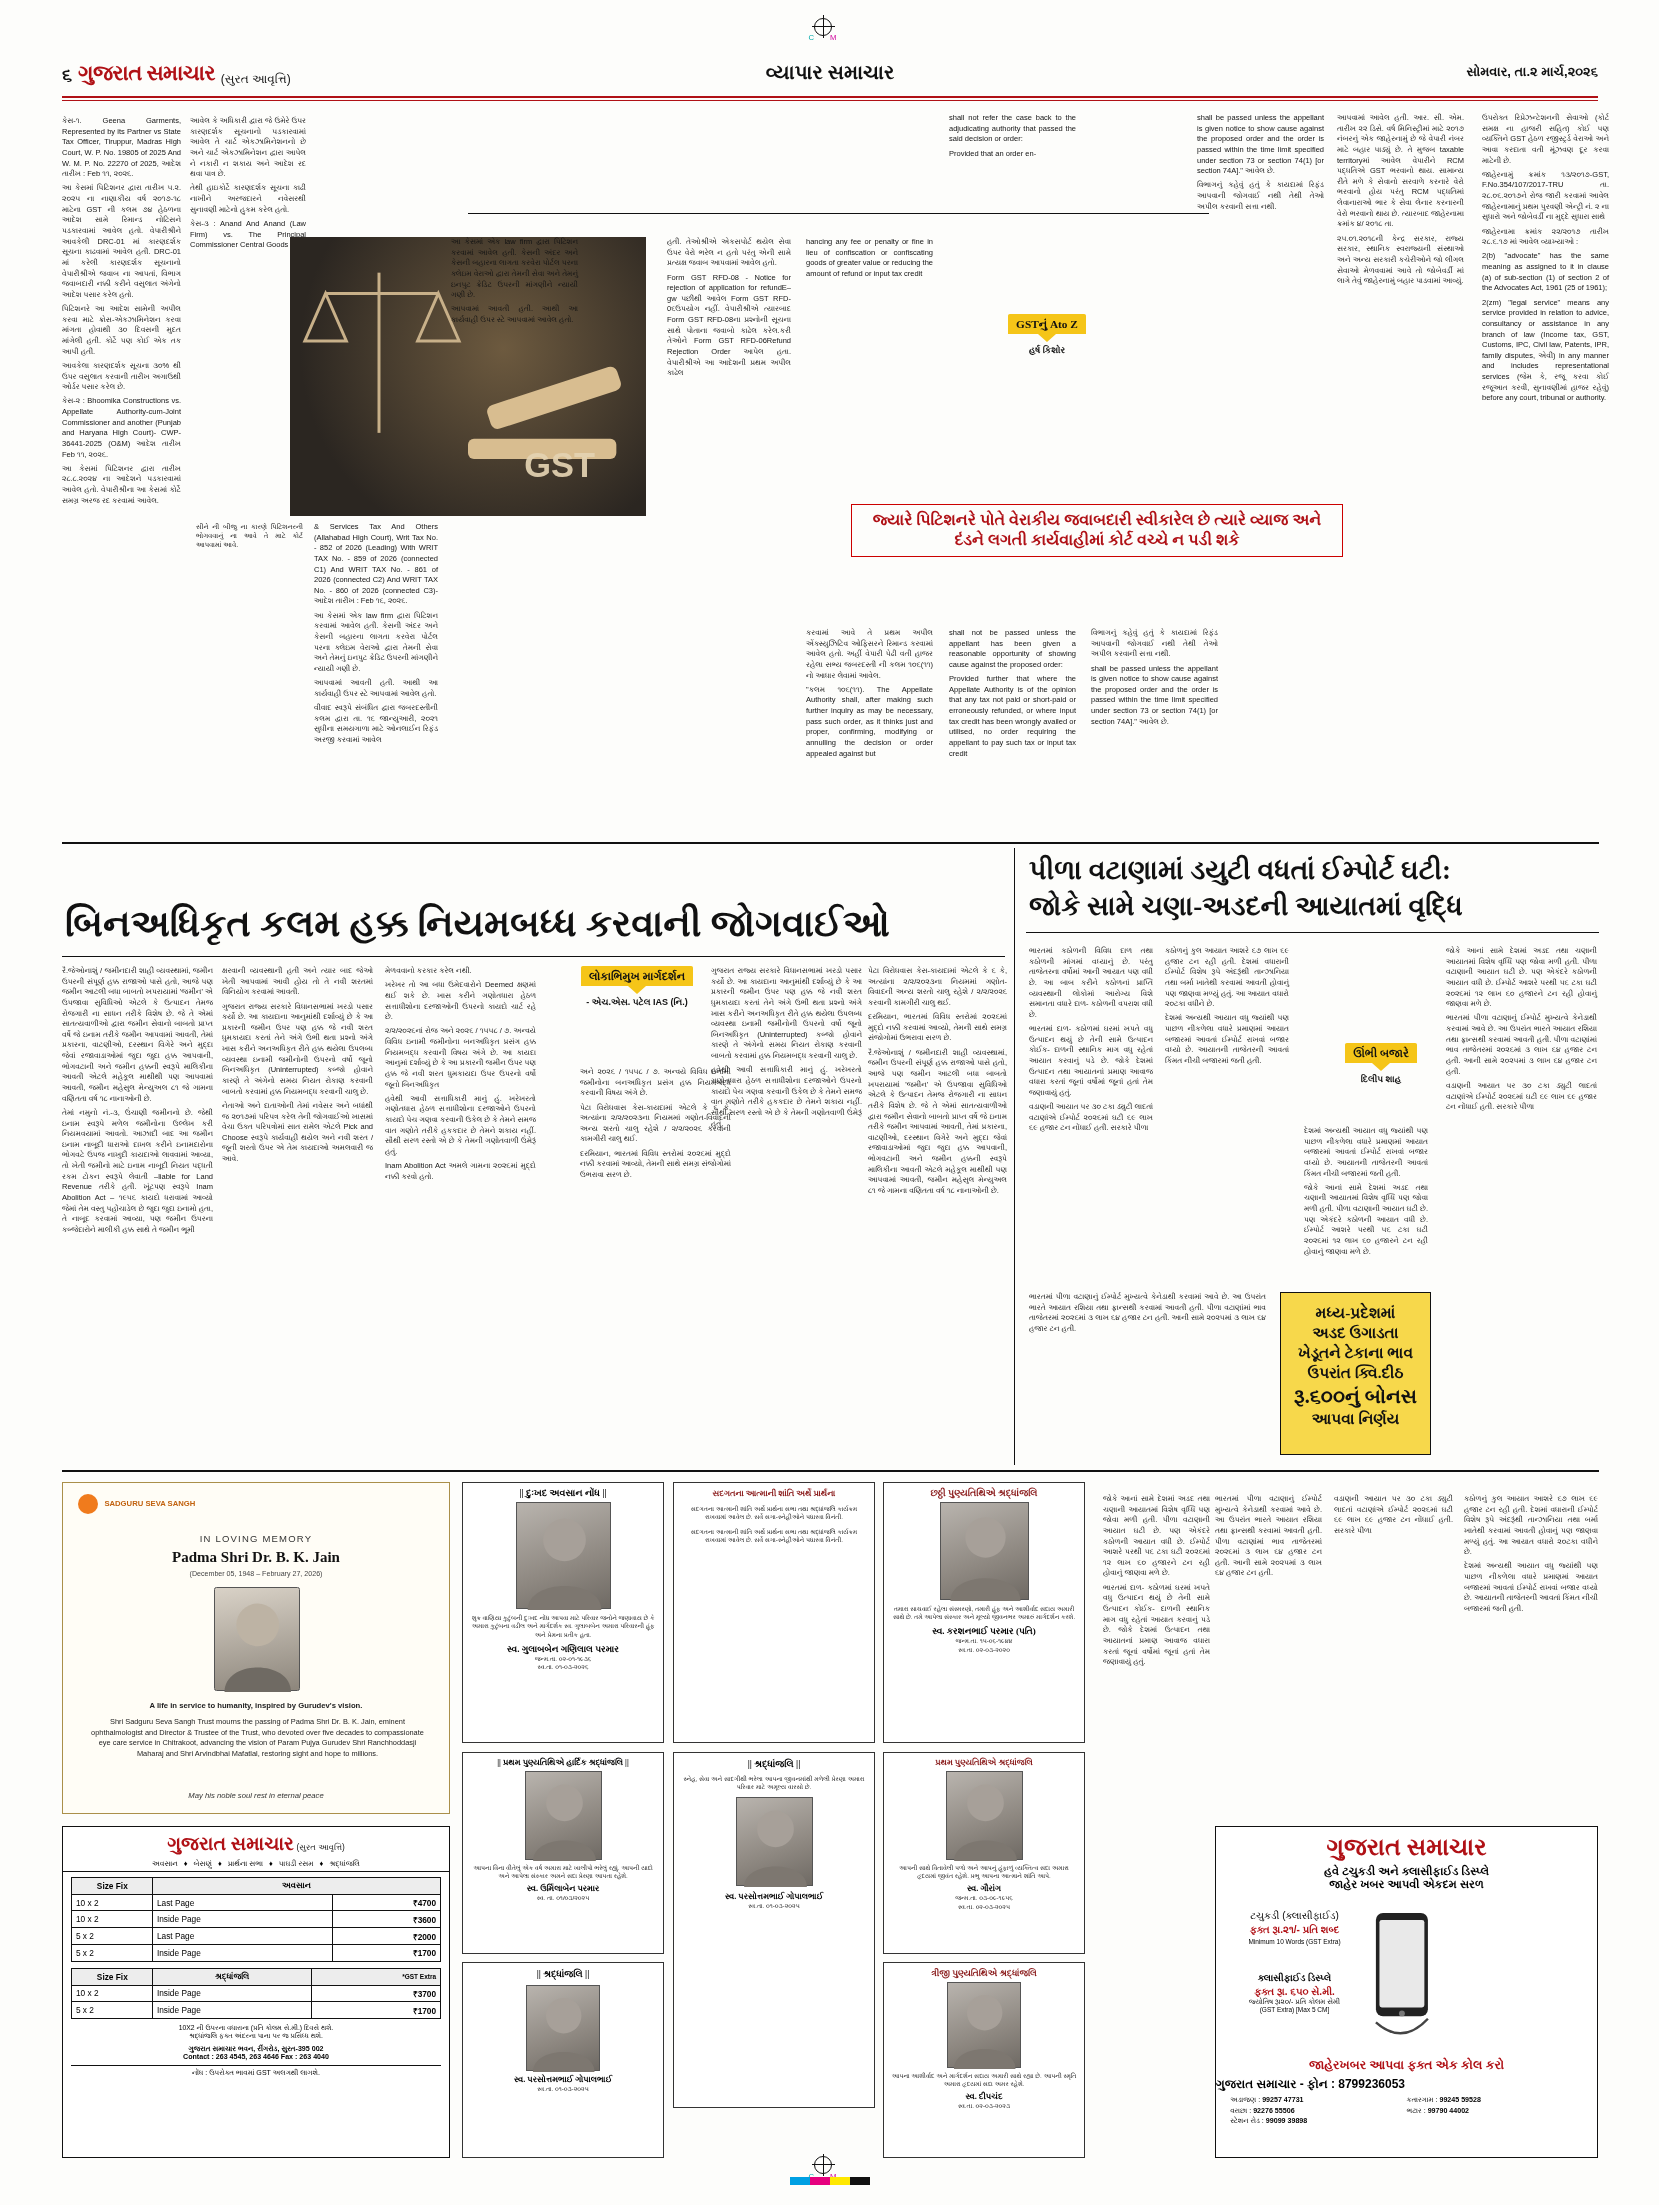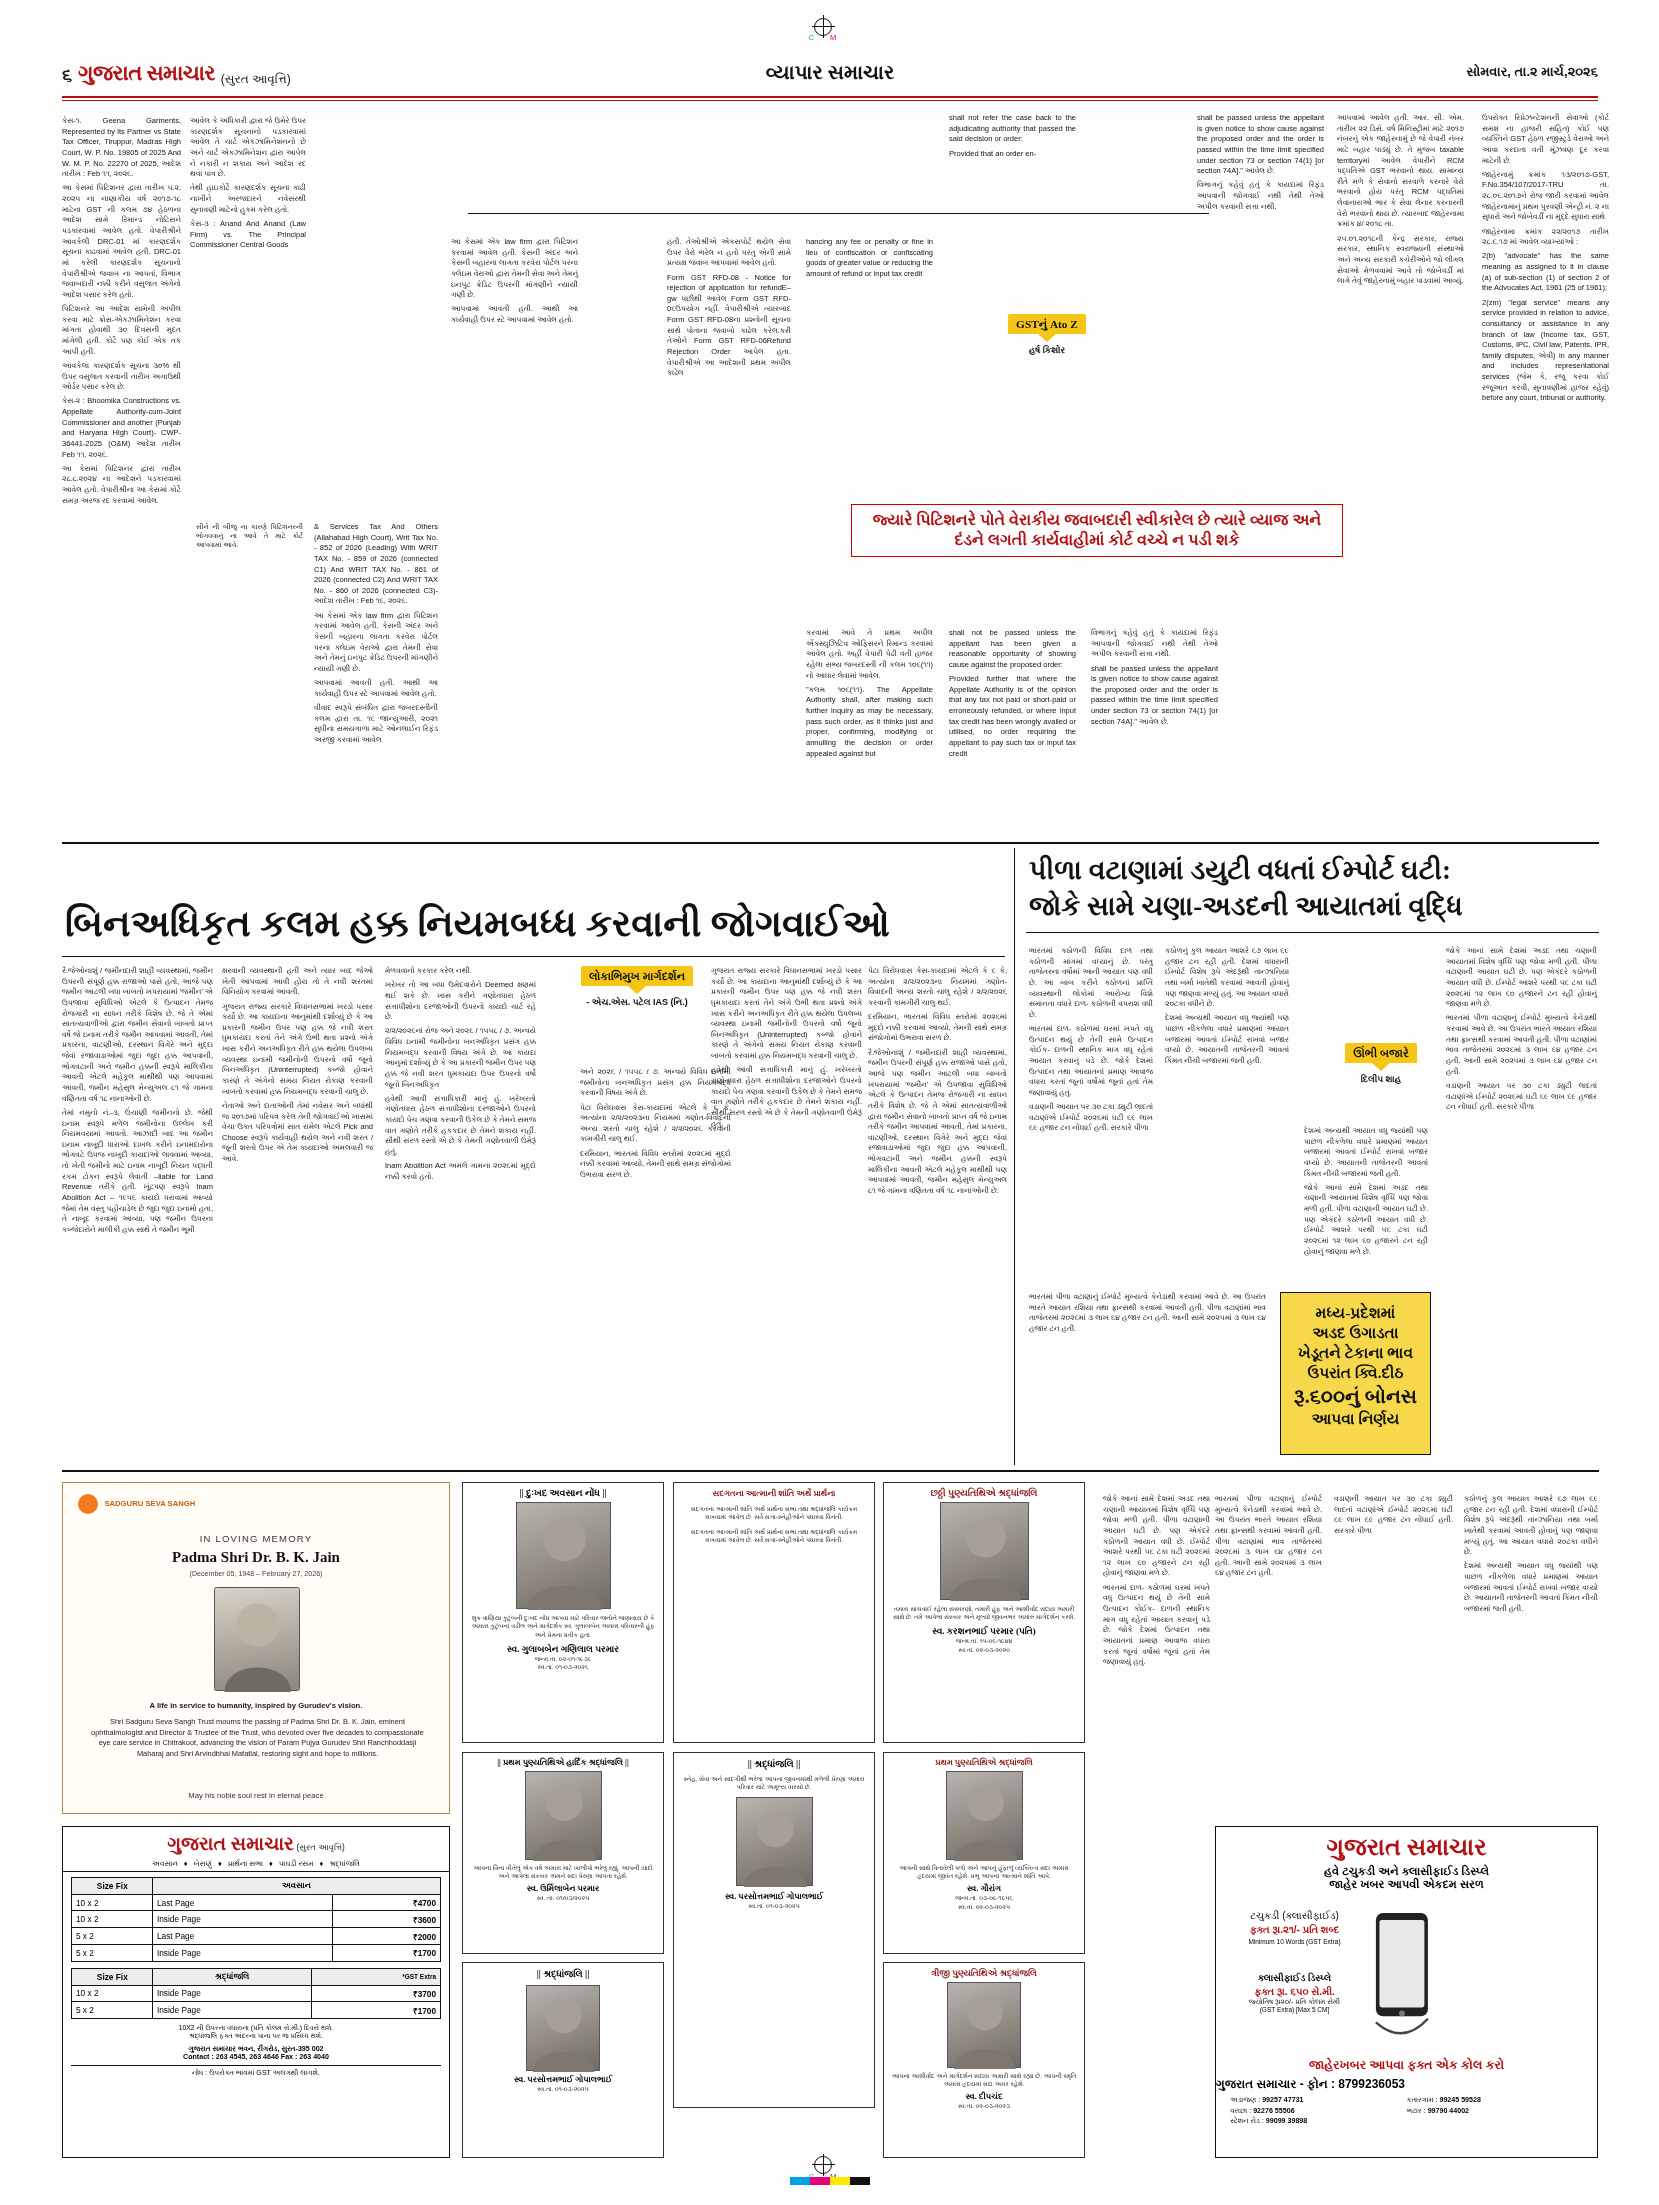--- a/index.html
+++ b/index.html
@@ -132,20 +132,37 @@
     <p>કેસ-૨ : Bhoomika Constructions vs. Appellate Authority-cum-Joint Commissioner and another (Punjab and Haryana High Court)- CWP-36441-2025 (O&amp;M) આદેશ તારીખ Feb ૧૧, ૨૦૨૬.</p>
     <p>આ કેસમાં પિટિશનર દ્વારા તારીખ ૨૮.૮.૨૦૨૪ ના આદેશને પડકારવામાં આવેલ હતો. વેપારીશ્રીના આ કેસમાં કોર્ટે સમગ્ર અરજ રદ કરવામાં આવેલ.</p>
   </div>
 
   <div class="col" style="left:190px; top:116px; width:116px;">
     <p>આવેલ કે અધિકારી દ્વારા જે ઉમેરે ઉપર કારણદર્શક સૂચનાનો પડકારવામાં આવેલ તે ચાર્ટ એકઝામિનેશનનો છે અને ચાર્ટ એકઝામિનેશન દ્વારા આપેલ ને નકારી ન શકાય અને આદેશ રદ થવા પાત્ર છે.</p>
     <p>તેથી હાઇકોર્ટે કારણદર્શક સૂચના કાઢી નાખીને અરજદારને નવેસરથી સુનાવણી માટેનો હુકમ કરેલ હતો.</p>
     <p>કેસ-૩ : Anand And Anand (Law Firm) vs. The Principal Commissioner Central Goods</p>
   </div>
 
+  <div class="img-box" style="left:290px; top:237px; width:356px; height:279px; background:linear-gradient(160deg,#4d4a46,#2e2c29);">
+    <div style="position:absolute; left:0; top:0; width:100%; height:100%; background:radial-gradient(circle at 60% 40%, #6d5a3f 0%, #2b2621 75%);"></div>
+
+    <svg width="356" height="279" viewBox="0 0 600 470" style="position:absolute;left:0;top:0;">
+      <g stroke="#c8b089" stroke-width="5" fill="none">
+        <line x1="150" y1="60" x2="150" y2="330"></line>
+        <line x1="60" y1="95" x2="250" y2="95"></line>
+        <path d="M60,95 L25,175 L95,175 Z"></path>
+        <path d="M250,95 L215,175 L285,175 Z"></path>
+      </g>
+      <g fill="#d8bd90">
+        <rect x="330" y="250" width="230" height="42" rx="12" transform="rotate(-18 445 271)"></rect>
+        <rect x="300" y="340" width="250" height="34" rx="10"></rect>
+      </g>
+      <text x="395" y="405" font-family="Liberation Sans, sans-serif" font-size="58" font-weight="bold" fill="#e4d3b2" opacity="0.92">GST</text>
+    </svg>
+  </div>
   <div class="cap" style="left:196px; top:522px; width:107px;">સીને ની બીજુ ના કારણે પિટિશનરની ભોગવવાનું ના આવે તે માટે કોર્ટ આપવામાં આવે.</div>
 
   <div class="col" style="left:314px; top:522px; width:124px;">
     <p>&amp; Services Tax And Others (Allahabad High Court), Writ Tax No. - 852 of 2026 (Leading) With WRIT TAX No. - 859 of 2026 (connected C1) And WRIT TAX No. - 861 of 2026 (connected C2) And WRIT TAX No. - 860 of 2026 (connected C3)-આદેશ તારીખ : Feb ૧૬, ૨૦૨૬.</p>
     <p>આ કેસમાં એક law firm દ્વારા પિટિશન કરવામાં આવેલ હતી. કેસની અંદર અને કેસની બહારના લાગતા કરવેરા પોર્ટલ પરના ક્લેઇમ વેરાઓ દ્વારા તેમની સેવા અને તેમનું ઇનપુટ ક્રેડિટ ઉપરની માંગણીને ન્યાયી ગણી છે.</p>
     <p>આપવામાં આવતી હતી. આથી આ કાર્યવાહી ઉપર સ્ટે આપવામાં આવેલ હતો.</p>
     <p>વીવાદ સ્વરૂપે સંબંધિત દ્વારા જબરદસ્તીની કલમ દ્વારા તા. ૧૬ જાન્યુઆરી, ૨૦૨૧ સુધીના સમયગાળા માટે ઓનલાઈન રિફંડ અરજી કરવામાં આવેલ</p>
   </div>
   <div class="col" style="left:451px; top:237px; width:127px;">
     <p>આ કેસમાં એક law firm દ્વારા પિટિશન કરવામાં આવેલ હતી. કેસની અંદર અને કેસની બહારના લાગતા કરવેરા પોર્ટલ પરના ક્લેઇમ વેરાઓ દ્વારા તેમની સેવા અને તેમનું ઇનપુટ ક્રેડિટ ઉપરની માંગણીને ન્યાયી ગણી છે.</p>
@@ -304,21 +321,21 @@
     <div style="position:absolute; left:0; top:66px; width:100%; text-align:center; font-size:15px; font-weight:bold; color:#111; font-family:'Liberation Serif',serif;">Padma Shri Dr. B. K. Jain</div>
     <div style="position:absolute; left:0; top:87px; width:100%; text-align:center; font-size:7.1px; color:#444;">(December 05, 1948 – February 27, 2026)</div>
     <div class="photo" style="position:absolute; left:151px; top:104px; width:86px; height:104px; border-radius:2.4px; background:linear-gradient(170deg,#d9d2c7,#8d867c);">
       <svg width="86" height="104" viewBox="0 0 145 175" style="position:absolute;left:0;top:0;">
         <circle cx="72" cy="62" r="36" fill="#bdb3a4"></circle>
         <path d="M16,175 C16,120 128,120 128,175 Z" fill="#6f6a63"></path>
       </svg>
     </div>
     <div style="position:absolute; left:0; top:218px; width:100%; text-align:center; font-size:7.7px; font-weight:bold; color:#222;">A life in service to humanity, inspired by Gurudev's vision.</div>
     <div style="position:absolute; left:24px; top:234px; width:341px; text-align:center; font-size:7.4px; line-height:1.42; color:#222;">Shri Sadguru Seva Sangh Trust mourns the passing of Padma Shri Dr. B. K. Jain, eminent ophthalmologist and Director &amp; Trustee of the Trust, who devoted over five decades to compassionate eye care service in Chitrakoot, advancing the vision of Param Pujya Gurudev Shri Ranchhoddasji Maharaj and Shri Arvindbhai Mafatlal, restoring sight and hope to millions.</div>
-    <div style="position:absolute; left:0; bottom:13px; width:100%; text-align:center; font-size:7.7px; color:#333;">May his noble soul rest in eternal peace</div>
+    <div style="position:absolute; left:0; bottom:13px; width:100%; text-align:center; font-size:7.7px; font-style:italic; color:#333;">May his noble soul rest in eternal peace</div>
   </div>
 
   <div class="card" style="left:462px; top:1482px; width:202px; height:261px;">
     <div class="c-title" style="font-size:9.5px; margin:4.7px 2.4px 3.6px;">|| દુઃખદ અવસાન નોંધ ||</div>
     <div class="photo bw" style="width:95px;height:107px;margin:2.4px auto;">
       <svg width="95" height="107" viewBox="0 0 160 180">
           <circle cx="80" cy="62" r="36" fill="#a7a099"></circle>
           <path d="M18,180 C18,126 142,126 142,180 Z" fill="#7d7770"></path>
         </svg>
     </div>

